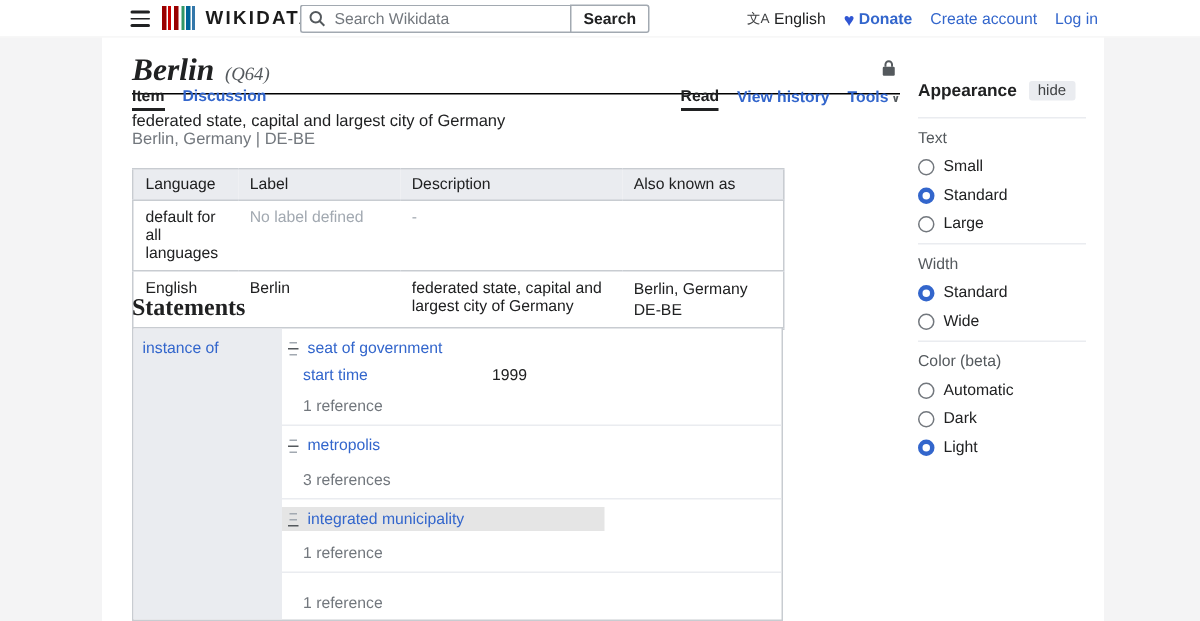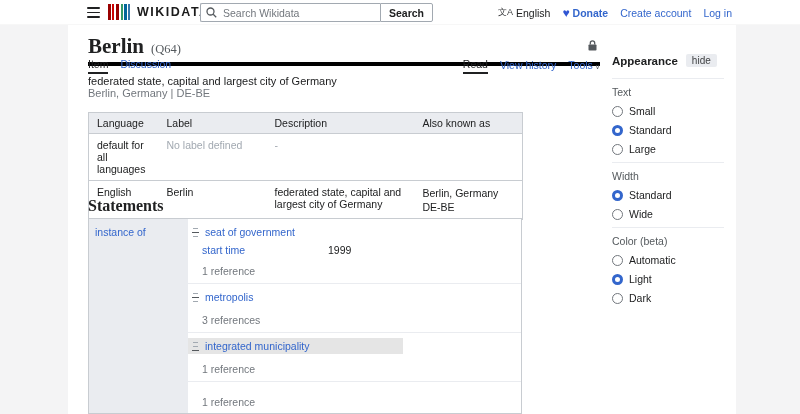--- a/index.html
+++ b/index.html
@@ -28,26 +28,26 @@
   .lang-btn { display:flex; align-items:center; gap:3px; color:#202122; font-size:10.5px; cursor:pointer; }
   .lang-glyph { font-size:9px; color:#404244; }
   .donate { display:flex; align-items:center; gap:3px; cursor:pointer; }
   .heart { color:#3056d3; font-size:12px; line-height:1; }
   .donate-label { color:#36c; font-weight:bold; font-size:10.5px; }
   .hdr-link { color:#36c; font-size:10.5px; cursor:pointer; }
 
   
   .main { position:absolute; left:68px; top:25px; width:668px; height:389px; background:#fff; }
 
-  .title-block { position:absolute; left:20px; top:9px; width:512px; border-bottom:4px solid #000000; padding-bottom:3px; }
+  .title-block { position:absolute; left:20px; top:9px; width:512px; border-bottom:1px solid #000000; padding-bottom:3px;font-style:italic; }
   .title { font-family:"Liberation Serif","DejaVu Serif",serif; font-size:21px; color:#202122; display:inline; }
   .entity-id { font-family:"Liberation Serif","DejaVu Serif",serif; font-size:12.5px; color:#54595d; margin-left:4px; }
   .lock { position:absolute; right:3px; top:6px; }
 
-  .tabs-row { position:absolute; left:20px; top:33px; width:512px; display:flex; font-size:10.5px; }
+  .tabs-row { position:absolute; left:20px; top:33px; width:512px; display:flex; font-size:10.5px;font-weight:bold; }
   .tabs-left { display:flex; gap:12px; }
   .tabs-right { margin-left:auto; display:flex; gap:12px; align-items:center; }
   .tab { color:#36c; cursor:pointer; padding-bottom:2px; }
   .tab.active { color:#202122; border-bottom:2px solid #202122; }
   .caret { font-size:7px; color:#54595d; margin-left:2px; }
 
   .description { position:absolute; left:20px; top:50px; font-size:11px; color:#202122; }
   .aliases-line { position:absolute; left:20px; top:62px; font-size:11px; color:#72777d; }
 
   
@@ -280,26 +280,26 @@
       <span class="radio"></span>
       <span class="radio-label">Wide</span>
     </div>
 
     <div class="app-section-label">Color (beta)</div>
     <div class="radio-row">
       <span class="radio"></span>
       <span class="radio-label">Automatic</span>
     </div>
     <div class="radio-row">
+      <span class="radio"></span>
+      <span class="radio-label">Dark</span>
+    </div>
+    <div class="radio-row">
       <span class="radio checked"></span>
       <span class="radio-label">Light</span>
-    </div>
-    <div class="radio-row">
-      <span class="radio"></span>
-      <span class="radio-label">Dark</span>
     </div>
   </div>
 
 </div>
 
 <div class="scrollbar">
   <div class="scroll-thumb"></div>
 </div>
 
 </body></html>

